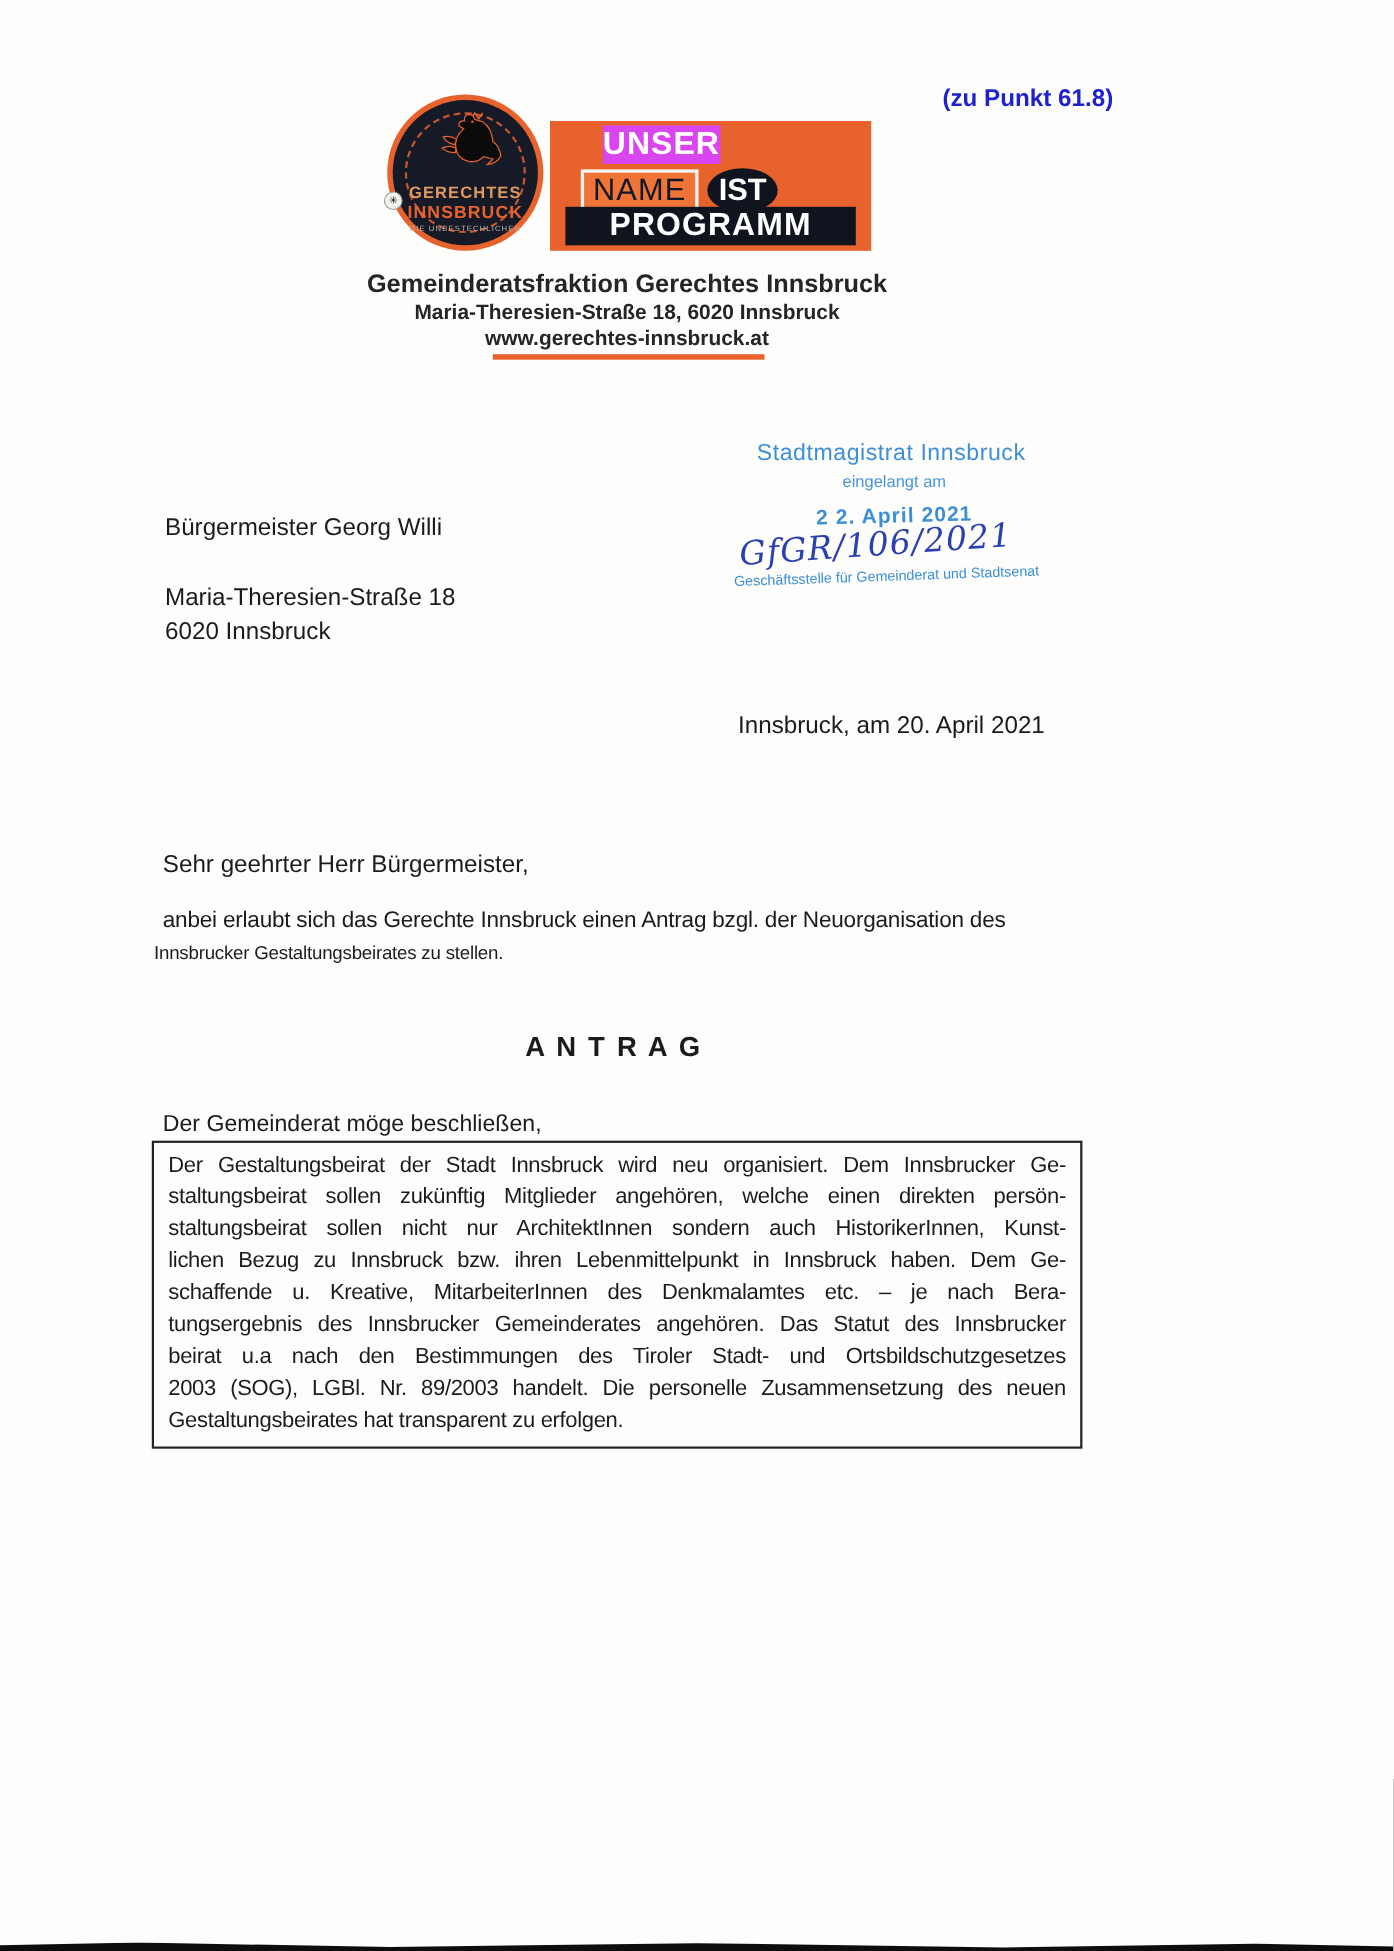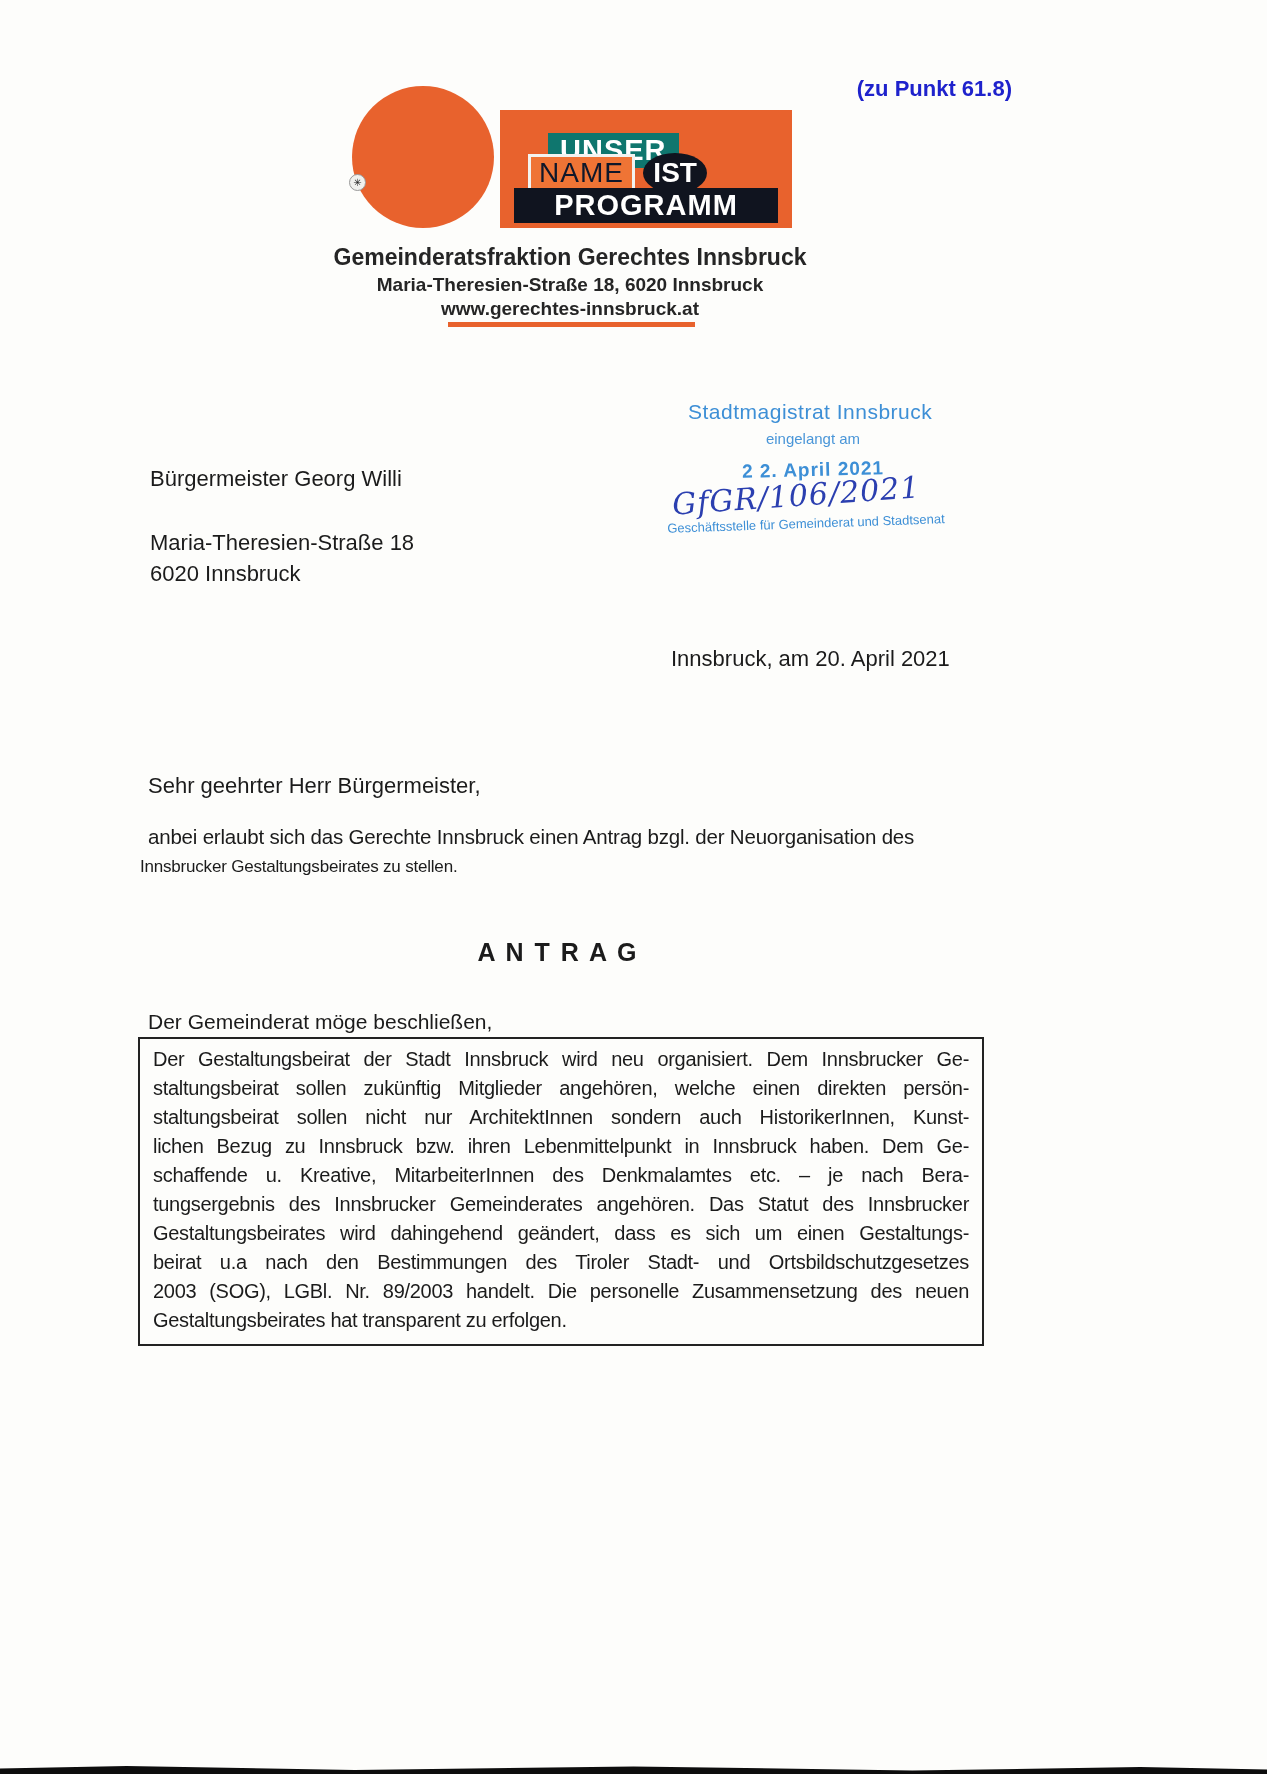--- a/index.html
+++ b/index.html
@@ -26,22 +26,22 @@
   .logo-t2 { position:absolute; top:94px; left:0; width:100%; text-align:center;
              font-size:16px; font-weight:bold; letter-spacing:1px; color:#e8622d; }
   .logo-t3 { position:absolute; top:114px; left:0; width:100%; text-align:center;
              font-size:7px; letter-spacing:1px; color:#b9b4ae; }
   .logo-badge { position:absolute; top:88px; left:-3px; width:17px; height:17px;
                 border-radius:50%; background:#f1f1ee; border:1px solid #999;
                 font-size:10px; line-height:16px; text-align:center; color:#222; }
 
   
   .banner { top:110px; left:500px; width:292px; height:118px; background:#e8622d; }
-  .b1 { position:absolute; top:23px; left:48px; font-size:29px; font-weight:bold;
-        color:#fff; background:#0f766e; padding:1px 12px; letter-spacing:1px; }
+  .b1 { position:absolute; top:4px; left:48px; font-size:29px; font-weight:bold;
+        color:#fff; background:#d946ef; padding:1px 0; letter-spacing:1px; }
   .b2 { position:absolute; top:43px; left:28px; }
   .b2-name { display:inline-block; font-size:28px; font-weight:normal; color:#0f172a;
              background:#ef7435; border:3px solid #f3f3f0; padding:0 8px; letter-spacing:1px; }
   .b2-ist  { display:inline-block; font-size:28px; font-weight:bold; color:#fff;
              background:#10141f; border-radius:50%; padding:4px 10px; margin-left:4px; }
   .b3 { position:absolute; bottom:5px; left:14px; right:14px; text-align:center;
         font-size:29px; font-weight:bold; color:#fff; background:#10141f;
         padding:1px 0; letter-spacing:1px; }
 
   
@@ -92,20 +92,35 @@
                  clip-path:polygon(0 45%, 10% 20%, 28% 60%, 50% 25%, 72% 65%, 90% 30%, 100% 55%, 100% 100%, 0 100%); }
 </style>
 </head>
 <body>
 
 <div class="page">
 
   <div class="abs ref-note">(zu Punkt 61.8)</div>
 
   <div class="abs logo-circle">
+    <div class="logo-inner">
+      <div class="logo-ring"></div>
+      <svg class="rooster" viewBox="0 0 100 100" aria-hidden="true">
+        <path d="M46 8 l4 7 5 -7 5 7 5 -7" fill="none" stroke="#e8622d" stroke-width="2"></path>
+        <g fill="#0b0b0b" stroke="#e8622d" stroke-width="1.6">
+          <path d="M55 16 q-2 -7 -8 -6 q-6 1 -5 8 q-7 -1 -7 6 l6 4 q-12 10 -10 24 q2 14 16 17 q12 2 19 -6 l12 3 -7 7 q12 -1 17 -11 q-2 -12 -10 -18 q-2 -18 -13 -25 z"></path>
+          <path d="M30 48 q-11 -2 -15 -10 q10 -2 17 3 z"></path>
+          <path d="M31 58 q-12 0 -17 -6 q9 -4 17 0 z"></path>
+        </g>
+        <circle cx="52" cy="19" r="1.6" fill="#e8622d"></circle>
+      </svg>
+      <div class="logo-t1">GERECHTES</div>
+      <div class="logo-t2">INNSBRUCK</div>
+      <div class="logo-t3">DIE UNBESTECHLICHEN</div>
+    </div>
     <div class="logo-badge">✳</div>
   </div>
 
   <div class="abs banner">
     <span class="b1">UNSER</span>
     <span class="b2">
       <span class="b2-name">NAME</span>
       <span class="b2-ist">IST</span>
     </span>
     <span class="b3">PROGRAMM</span>
@@ -135,20 +150,19 @@
   <div class="abs antrag-h">A N T R A G</div>
   <div class="abs antrag-lead">Der Gemeinderat möge beschließen,</div>
 
   <div class="abs antrag-box">
     <div class="box-line">Der Gestaltungsbeirat der Stadt Innsbruck wird neu organisiert. Dem Innsbrucker Ge-</div>
     <div class="box-line">staltungsbeirat sollen zukünftig Mitglieder angehören, welche einen direkten persön-</div>
     <div class="box-line">staltungsbeirat sollen nicht nur ArchitektInnen sondern auch HistorikerInnen, Kunst-</div>
     <div class="box-line">lichen Bezug zu Innsbruck bzw. ihren Lebenmittelpunkt in Innsbruck haben. Dem Ge-</div>
     <div class="box-line">schaffende u. Kreative, MitarbeiterInnen des Denkmalamtes etc. – je nach Bera-</div>
     <div class="box-line">tungsergebnis des Innsbrucker Gemeinderates angehören. Das Statut des Innsbrucker</div>
-    <div class="box-line">Gestaltungsbeirates wird dahingehend geändert, dass es sich um einen Gestaltungs-</div>
     <div class="box-line">beirat u.a nach den Bestimmungen des Tiroler Stadt- und Ortsbildschutzgesetzes</div>
     <div class="box-line">2003 (SOG), LGBl. Nr. 89/2003 handelt. Die personelle Zusammensetzung des neuen</div>
     <div class="box-line last">Gestaltungsbeirates hat transparent zu erfolgen.</div>
   </div>
 
   <div class="scan-bottom"></div>
 </div>
 
 </body></html>

